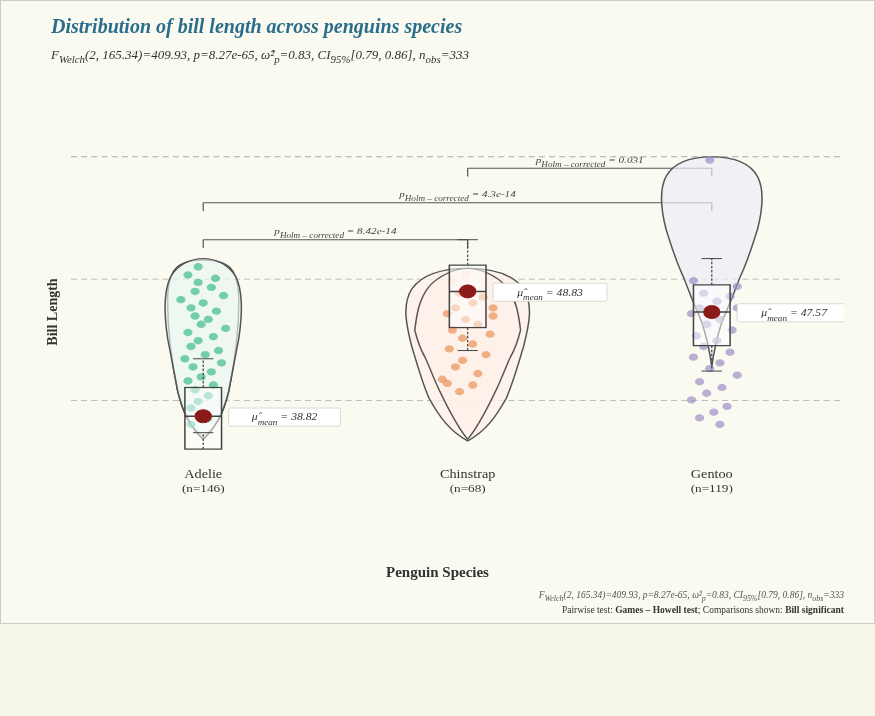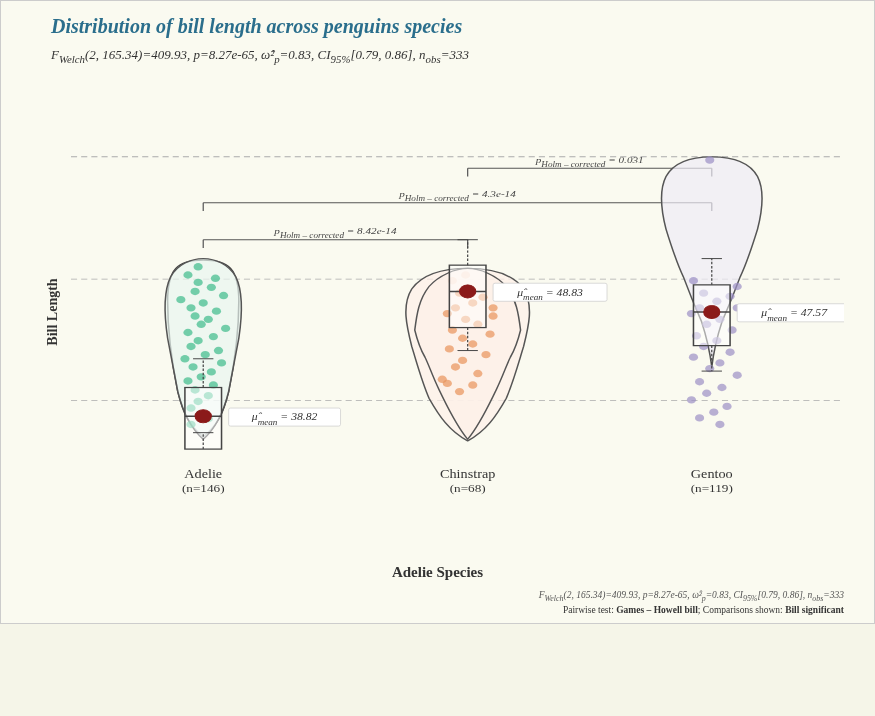--- a/index.html
+++ b/index.html
@@ -290,21 +290,21 @@
 
       <text x="130" y="465" text-anchor="middle" font-size="14" fill="#333" font-family="Georgia">Adelie</text>
       <text x="130" y="482" text-anchor="middle" font-size="13" fill="#333" font-family="Georgia">(n=146)</text>
       <text x="390" y="465" text-anchor="middle" font-size="14" fill="#333" font-family="Georgia">Chinstrap</text>
       <text x="390" y="482" text-anchor="middle" font-size="13" fill="#333" font-family="Georgia">(n=68)</text>
       <text x="630" y="465" text-anchor="middle" font-size="14" fill="#333" font-family="Georgia">Gentoo</text>
       <text x="630" y="482" text-anchor="middle" font-size="13" fill="#333" font-family="Georgia">(n=119)</text>
     </svg>
   </div>
 
-  <div class="x-axis-label">Adelie Species</div>
+  <div class="x-axis-label">Penguin Species</div>
 
   <div class="footer-stats">
     <i>F</i><sub>Welch</sub>(2, 165.34)=409.93, p=8.27e-65, <i>ω̂²<sub>p</sub></i>=0.83, CI<sub>95%</sub>[0.79, 0.86], n<sub>obs</sub>=333
   </div>
   <div class="footer-pairwise">
-    Pairwise test: <b>Games – Howell bill</b>; Comparisons shown: <b>Bill significant</b>
+    Pairwise test: <b>Games – Howell test</b>; Comparisons shown: <b>Bill significant</b>
   </div>
 </div>
 
 </body></html>

